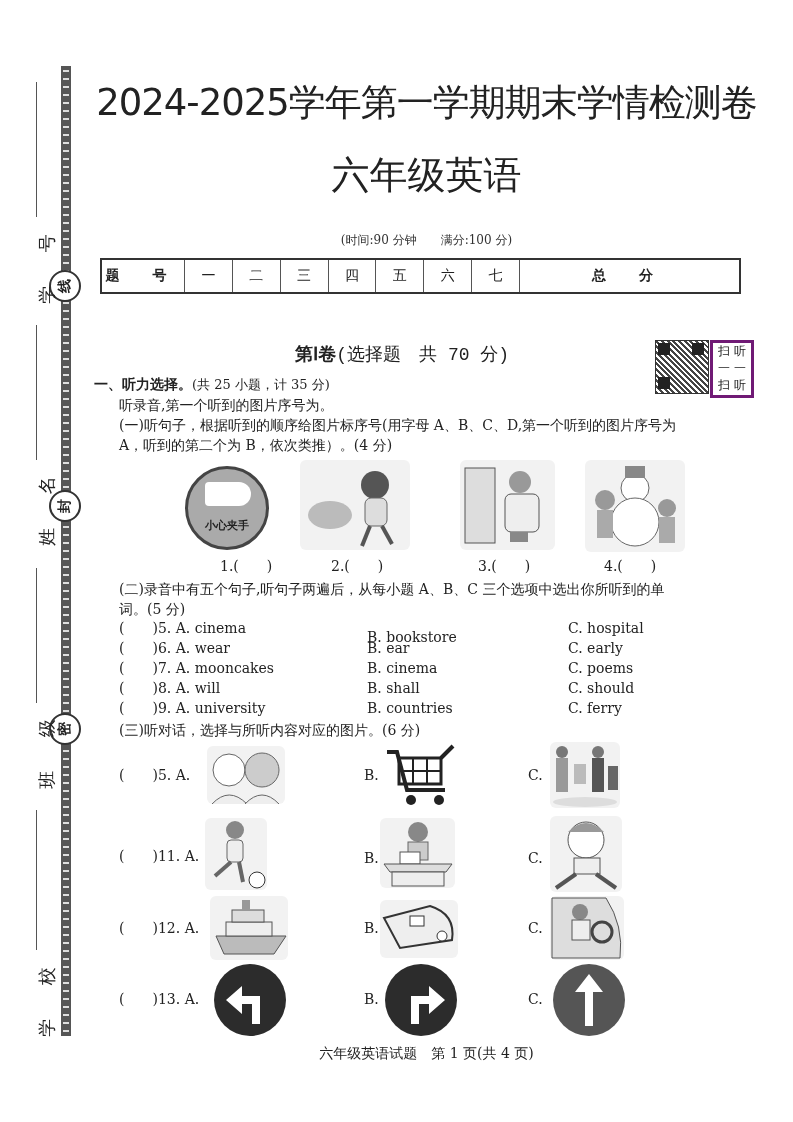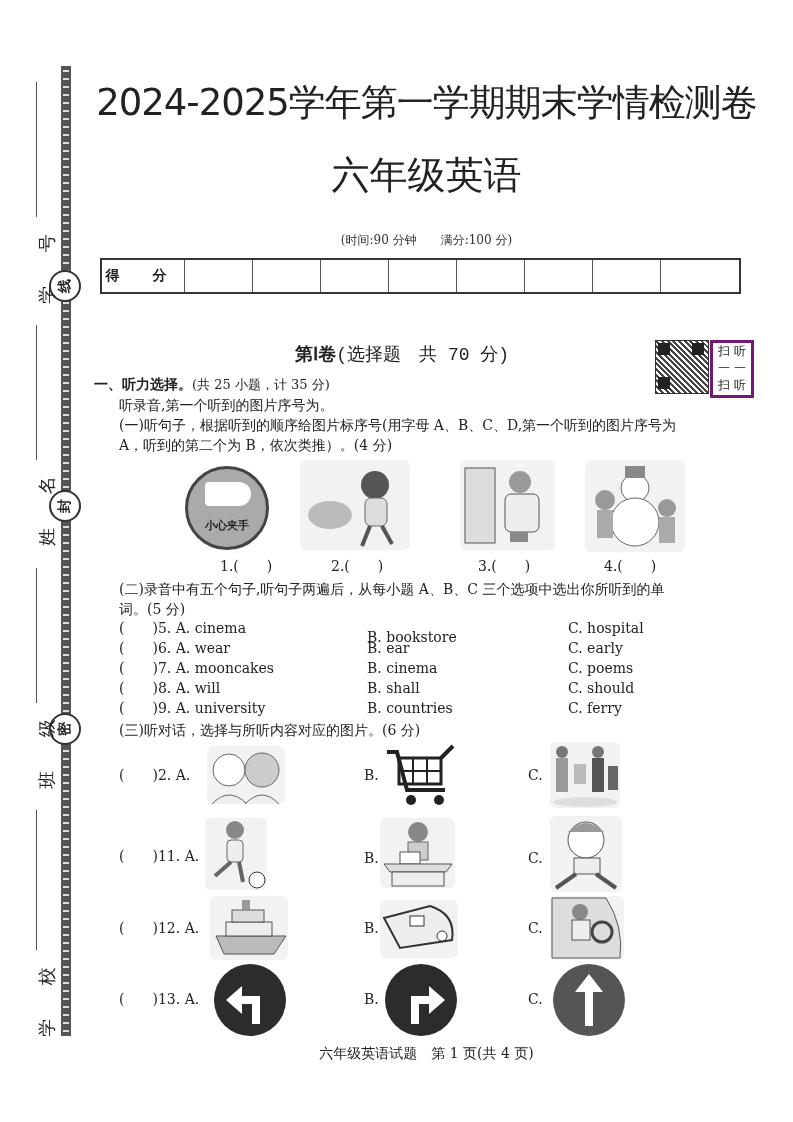--- a/index.html
+++ b/index.html
@@ -89,30 +89,30 @@
 <div class="vrule" style="top:568px;height:135px"></div>
 <div class="vlabel" style="top:983px;left:5px">学 校</div>
 <div class="vrule" style="top:810px;height:140px"></div>
 
 <div class="abs title">2024-2025学年第一学期期末学情检测卷</div>
 <div class="abs subtitle">六年级英语</div>
 <div class="abs meta">(时间:90 分钟　　满分:100 分)</div>
 
 <table class="score">
   <tbody>
-  <tr>
-    <td class="h">得 分</td>
-    <td></td>
-    <td></td>
-    <td></td>
-    <td></td>
-    <td></td>
-    <td></td>
-    <td></td>
-    <td></td>
+      <tr>
+    <td class="h">题 号</td>
+    <td>一</td>
+    <td>二</td>
+    <td>三</td>
+    <td>四</td>
+    <td>五</td>
+    <td>六</td>
+    <td>七</td>
+    <td class="bold" style="letter-spacing:14px">总 分</td>
   </tr>
 </tbody>
   </table>
 
 <div class="abs sec-title">
   <span>第Ⅰ卷</span><span class="n">(选择题　共 70 分)</span>
 </div>
 <div class="abs qr"></div>
 <div class="abs qr-label">
   <div>扫 听</div>
@@ -184,21 +184,21 @@
 <div class="row" style="top:680px">(　　)8. A. will</div>
 <div class="col-b" style="top:680px">B. shall</div>
 <div class="col-c" style="top:680px">C. should</div>
 
 <div class="row" style="top:700px">(　　)9. A. university</div>
 <div class="col-b" style="top:700px">B. countries</div>
 <div class="col-c" style="top:700px">C. ferry</div>
 
 <div class="abs txt" style="left:119px;top:720px">(三)听对话，选择与所听内容对应的图片。(6 分)</div>
 
-<div class="row" style="top:767px">(　　)2. A.</div>
+<div class="row" style="top:767px">(　　)5. A.</div>
 <div class="pic" style="left:207px;top:746px;width:78px;height:58px">
   <svg width="78" height="58">
       <circle cx="22" cy="24" r="16" fill="#fff" stroke="#666"></circle>
       <circle cx="55" cy="24" r="17" fill="#ccc" stroke="#666"></circle>
       <path d="M5 58 Q22 40 40 58" fill="#eee" stroke="#666"></path>
       <path d="M38 58 Q55 40 72 58" fill="#eee" stroke="#666"></path>
     </svg>
 </div>
 <div class="abs" style="left:364px;top:767px;font-size:14px">B.</div>
 <div class="abs" style="left:385px;top:744px">

